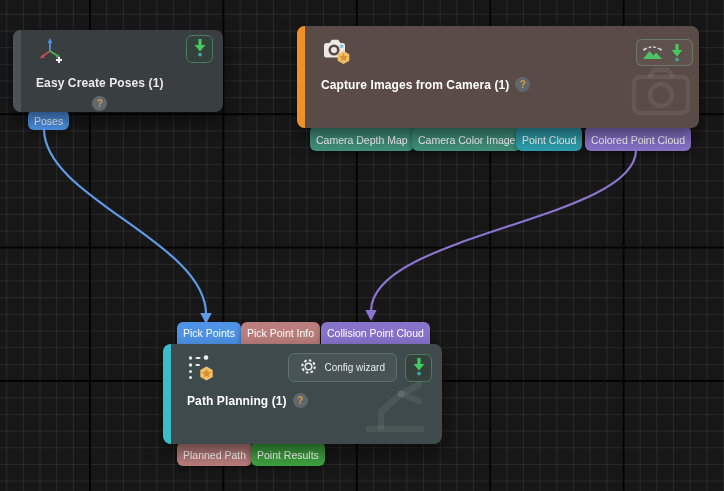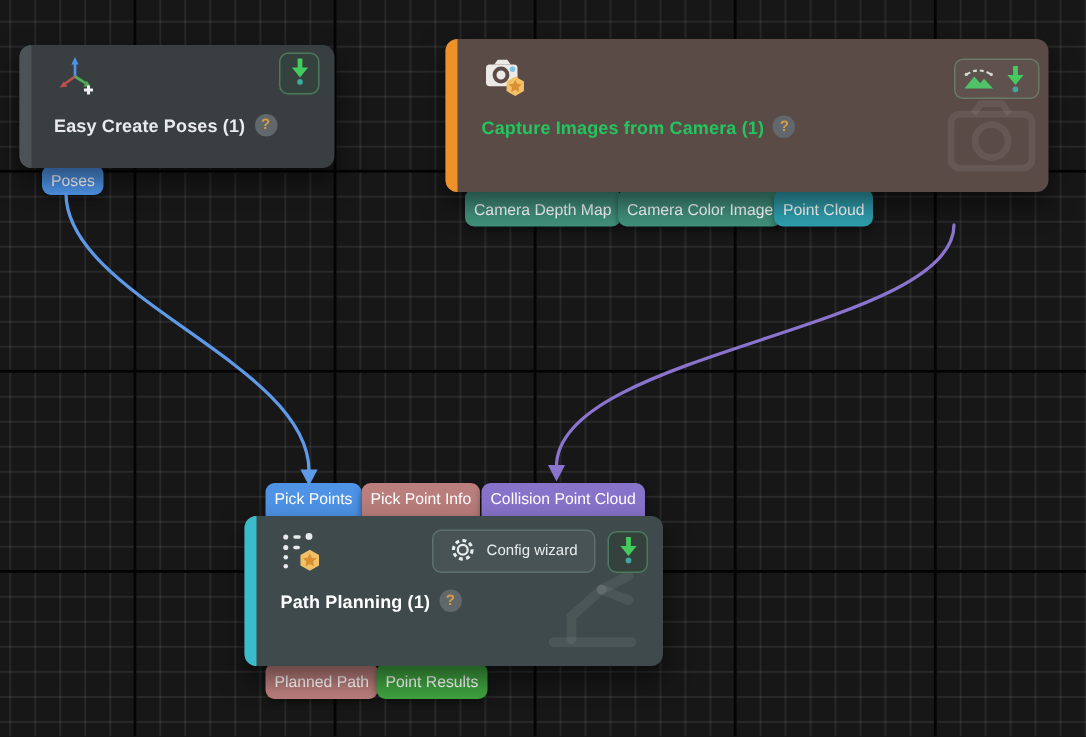--- a/index.html
+++ b/index.html
@@ -66,20 +66,21 @@
     <polygon points="206,324 200.3,313 211.7,313" fill="#5e9ae8"></polygon>
     <path d="M 636 150 C 636 220, 371 234, 371 311" fill="none" stroke-width="2.2" stroke-linecap="round" stroke="#8b74ce"></path>
     <polygon points="371,321 365.3,310 376.7,310" fill="#8b74ce"></polygon>
   </svg>
 
   <div class="chip" style="left: 28px; top: 110px; height: 20px; padding-top: 2px; background-color: rgb(78, 147, 230);">Poses</div>
 
   <div class="chip" style="left: 310px; top: 126px; height: 25px; padding-top: 3px; background-color: rgb(65, 145, 123);">Camera Depth Map</div>
   <div class="chip" style="left: 412px; top: 126px; height: 25px; padding-top: 3px; background-color: rgb(65, 145, 123);">Camera Color Image</div>
   <div class="chip" style="left: 516px; top: 126px; height: 25px; padding-top: 3px; background-color: rgb(47, 159, 174);">Point Cloud</div>
+  <div class="chip" style="left: 585px; top: 126px; height: 25px; padding-top: 3px; background-color: rgb(136, 115, 203);">Colored Point Cloud</div>
 
   <div class="chip in" style="left: 177px; background-color: rgb(78, 147, 230);">Pick Points</div>
   <div class="chip in" style="left: 241px; background-color: rgb(186, 126, 124);">Pick Point Info</div>
   <div class="chip in" style="left: 321px; background-color: rgb(136, 115, 203);">Collision Point Cloud</div>
 
   <div class="chip" style="left: 177px; top: 442px; height: 24px; padding-top: 2px; background-color: rgb(186, 126, 124);">Planned Path</div>
   <div class="chip" style="left: 251px; top: 442px; height: 24px; padding-top: 2px; background-color: rgb(63, 162, 63);">Point Results</div>
 
   <div class="node" style="left: 13px; top: 30px; width: 210px; height: 82px; background-color: rgb(57, 62, 65);">
     <div class="accent" style="background-color: rgb(76, 82, 85);"></div>
@@ -97,21 +98,21 @@
     </div>
     <button class="dl-btn" style="top:5px;right:10px;">
       <span>
         <svg width="14" height="19" viewBox="0 0 14 19">
           <rect x="5.4" y="1" width="3.2" height="6.5" fill="#44ca5e"></rect>
           <polygon points="1.6,7 12.4,7 7,13.6" fill="#44ca5e"></polygon>
           <circle cx="7" cy="16.6" r="1.9" fill="#3fa8a0"></circle>
         </svg>
       </span>
     </button>
-    <div class="title-row" style="left:23px;top:46px;">
+    <div class="title-row" style="left:23px;top:46px;flex-direction:column;">
       <span class="title" style="color: rgb(233, 235, 236);">Easy Create Poses (1)</span>
       <span class="help">?</span>
     </div>
   </div>
 
   <div class="node" style="left: 297px; top: 26px; width: 402px; height: 102px; background-color: rgb(90, 75, 71);">
     <div class="accent" style="background-color: rgb(239, 145, 41);"></div>
     <div class="ghost" style="right:6px;bottom:6px;">
       <svg width="64" height="54" viewBox="0 0 64 54">
         <path d="M20 13 L25 6 H39 L44 13" fill="none" stroke="rgba(255,255,255,0.07)" stroke-width="4.5"></path>
@@ -142,21 +143,21 @@
       </span>
       <span class="grp-icon">
         <svg width="14" height="19" viewBox="0 0 14 19">
           <rect x="5.4" y="1" width="3.2" height="6.5" fill="#44ca5e"></rect>
           <polygon points="1.6,7 12.4,7 7,13.6" fill="#44ca5e"></polygon>
           <circle cx="7" cy="16.6" r="1.9" fill="#3fa8a0"></circle>
         </svg>
       </span>
     </div>
     <div class="title-row" style="left:24px;top:51px;">
-      <span class="title" style="color: #22c55e;">Capture Images from Camera (1)</span>
+      <span class="title" style="color: #ffffff;">Capture Images from Camera (1)</span>
       <span class="help">?</span>
     </div>
   </div>
 
   <div class="node" style="left: 163px; top: 344px; width: 279px; height: 100px; background-color: rgb(62, 74, 75);">
     <div class="accent" style="background-color: rgb(59, 188, 202);"></div>
     <div class="ghost" style="right:9px;bottom:6px;">
       <svg width="72" height="54" viewBox="0 0 72 54">
         <g stroke="rgba(255,255,255,0.07)" stroke-width="6.5" stroke-linecap="round" fill="none">
           <path d="M8 49 H60"></path>

